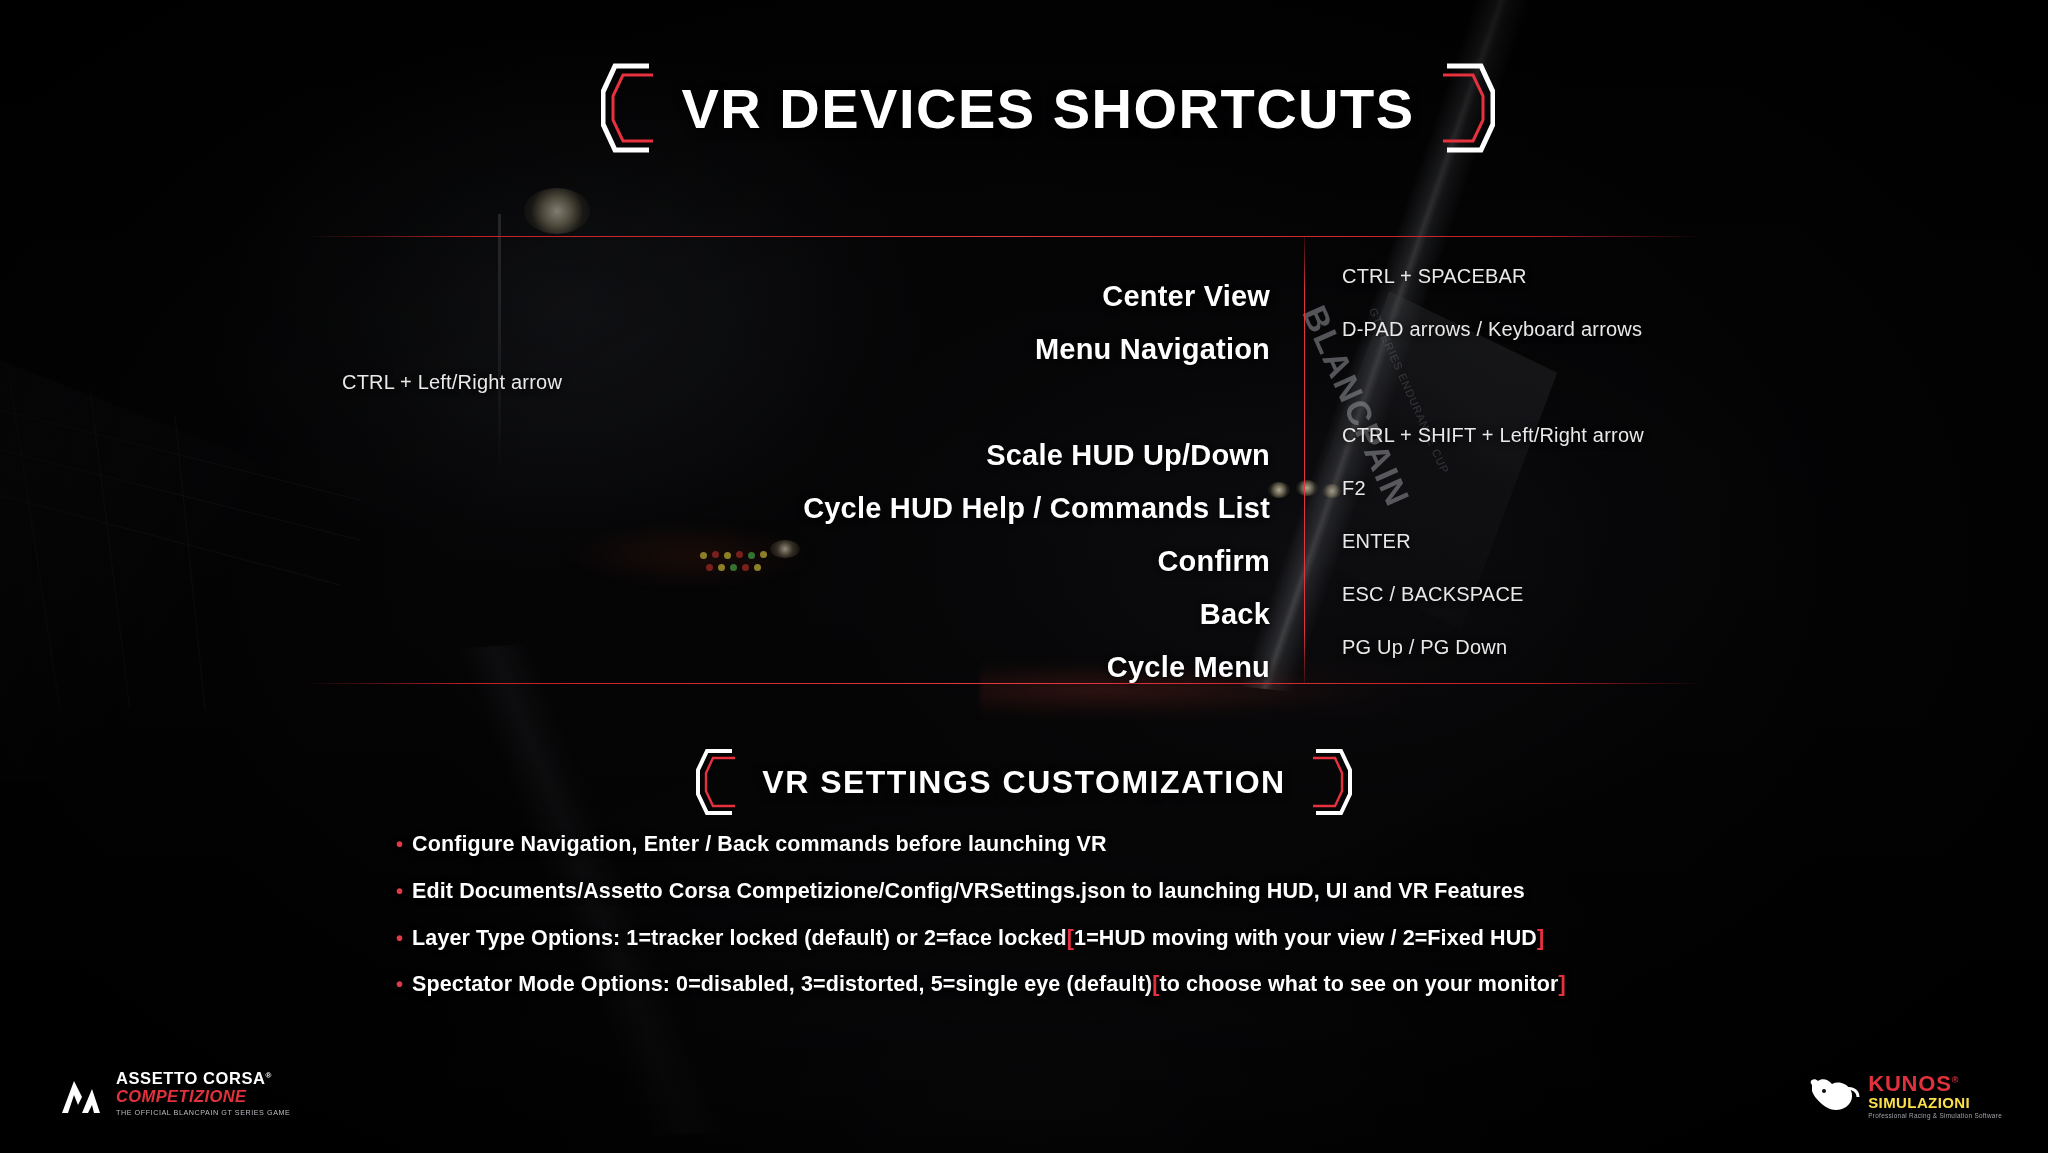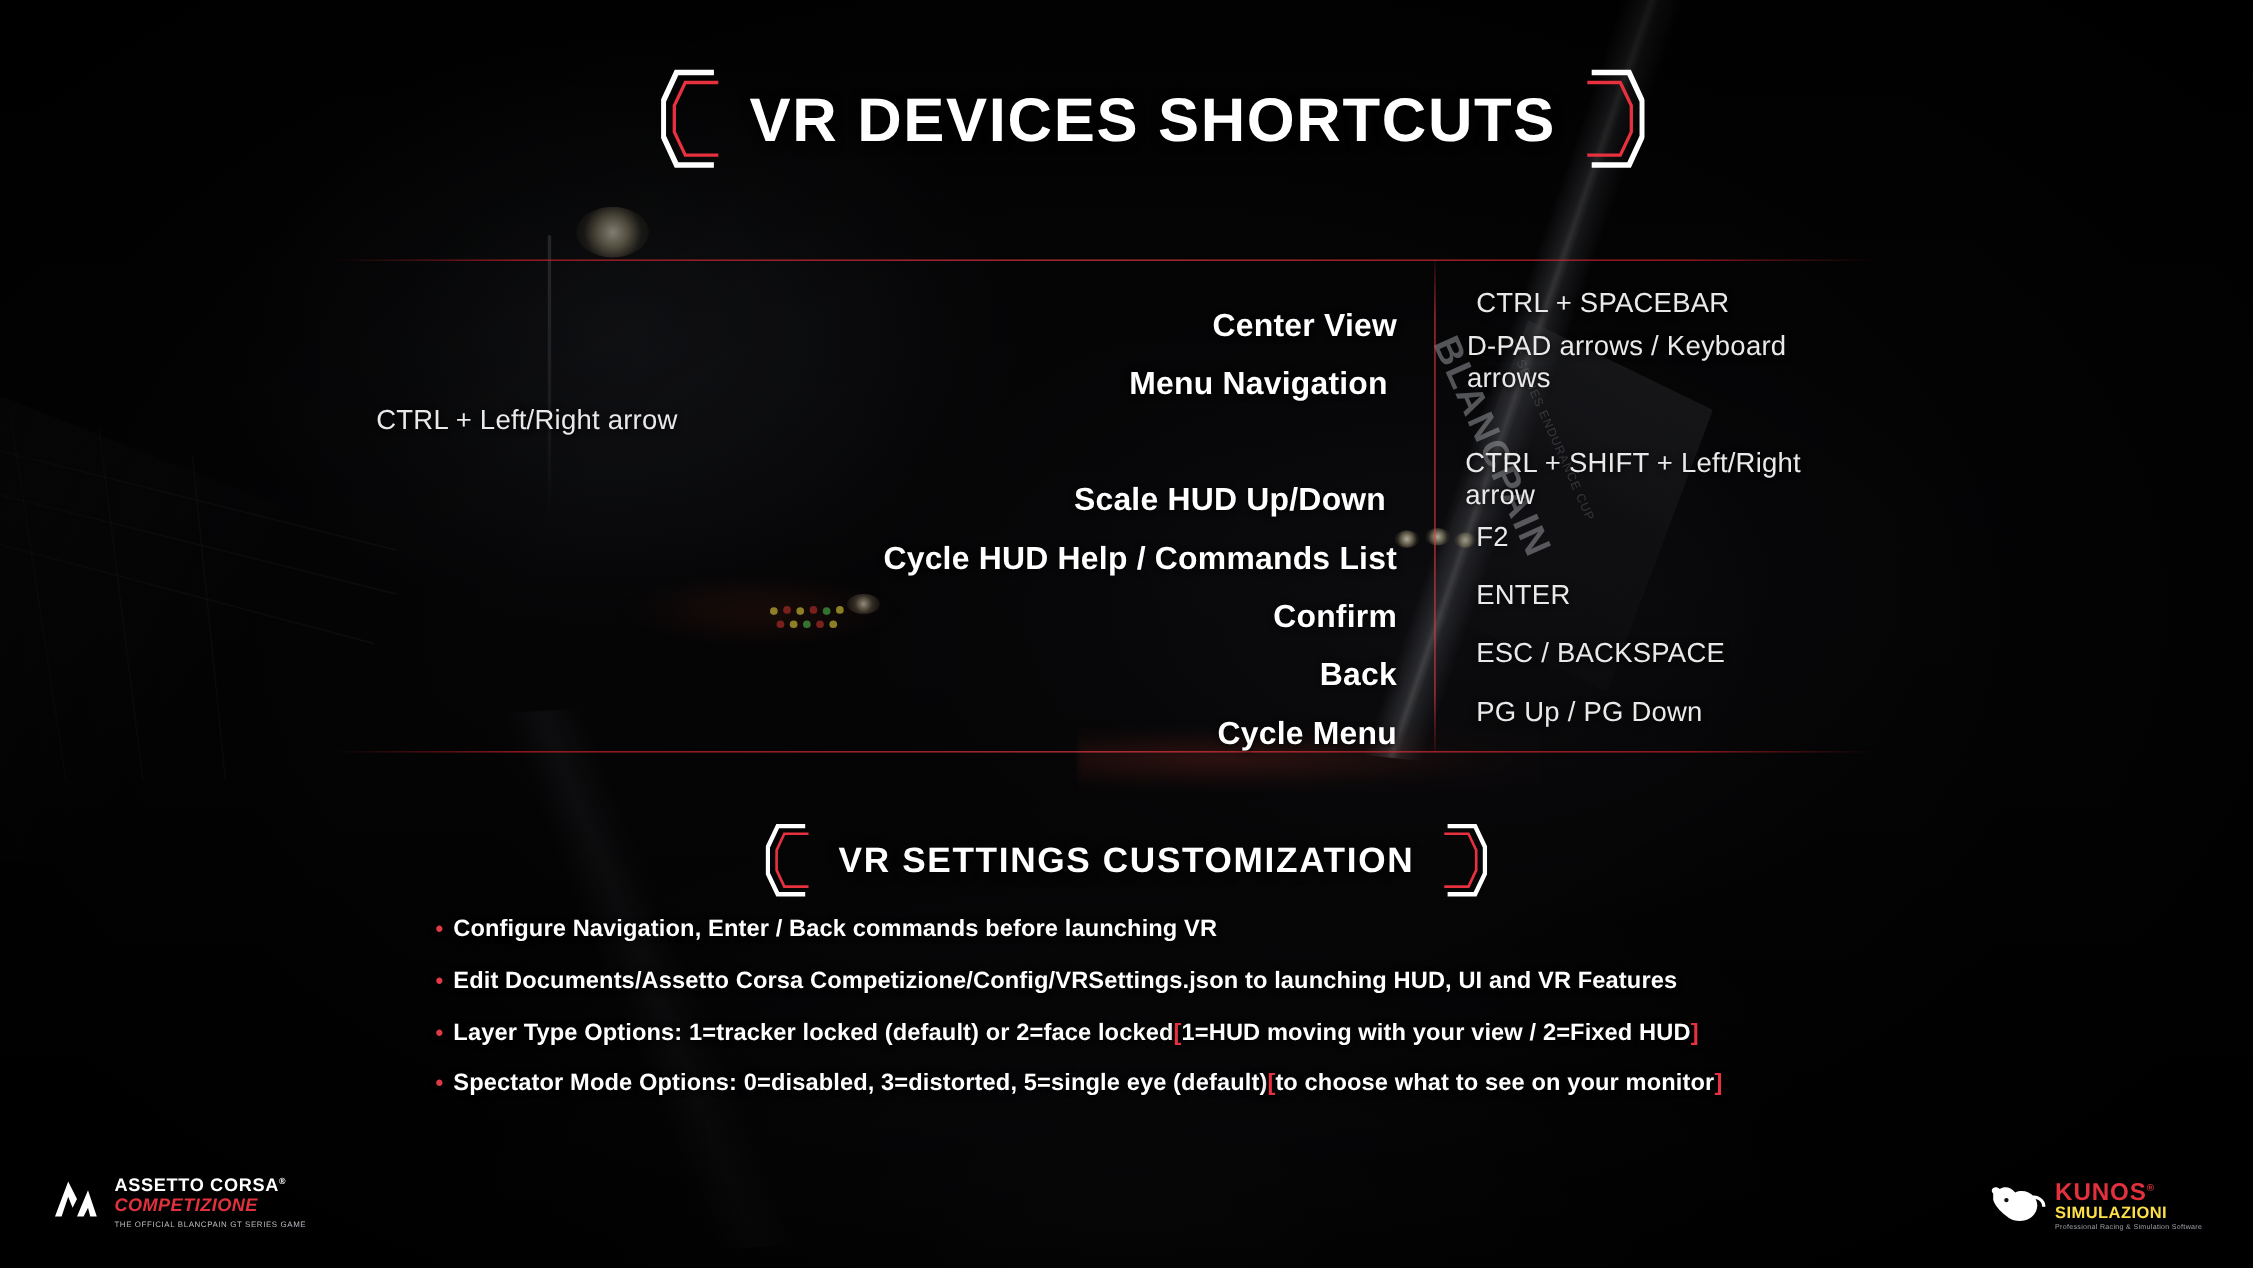--- a/index.html
+++ b/index.html
@@ -197,21 +197,21 @@
     color: #ffffff;
     font-size: 29px;
     font-weight: bold;
     letter-spacing: .2px;
     text-shadow: 0 1px 6px rgba(0,0,0,0.9);
     margin-top: 40px;
   }
   .row-key {
     padding-left: 38px;
     color: #e9e9ea;
-    font-size: 25px;
+    font-size: 20px;
     font-weight: normal;
     letter-spacing: .2px;
     text-shadow: 0 1px 6px rgba(0,0,0,0.9);
   }
 
   
   .bullets {
     position: absolute;
     left: 396px;
     top: 832px;
@@ -232,24 +232,24 @@
     color: #e03a46;
     font-size: 20px;
     margin-right: 9px;
     line-height: 1;
   }
   .accent { color: #e8313f; }
 
   
   .logo-ac {
     position: absolute;
-    left: 46px;
+    left: 58px;
     bottom: 36px;
     display: flex;
-    align-items: flex-start;
+    align-items: flex-end;
     gap: 12px;
   }
   .ac-mark {
     width: 46px; height: 40px;
     position: relative;
   }
   .ac-text-top {
     color: #ffffff;
     font-size: 16.5px;
     font-weight: bold;

